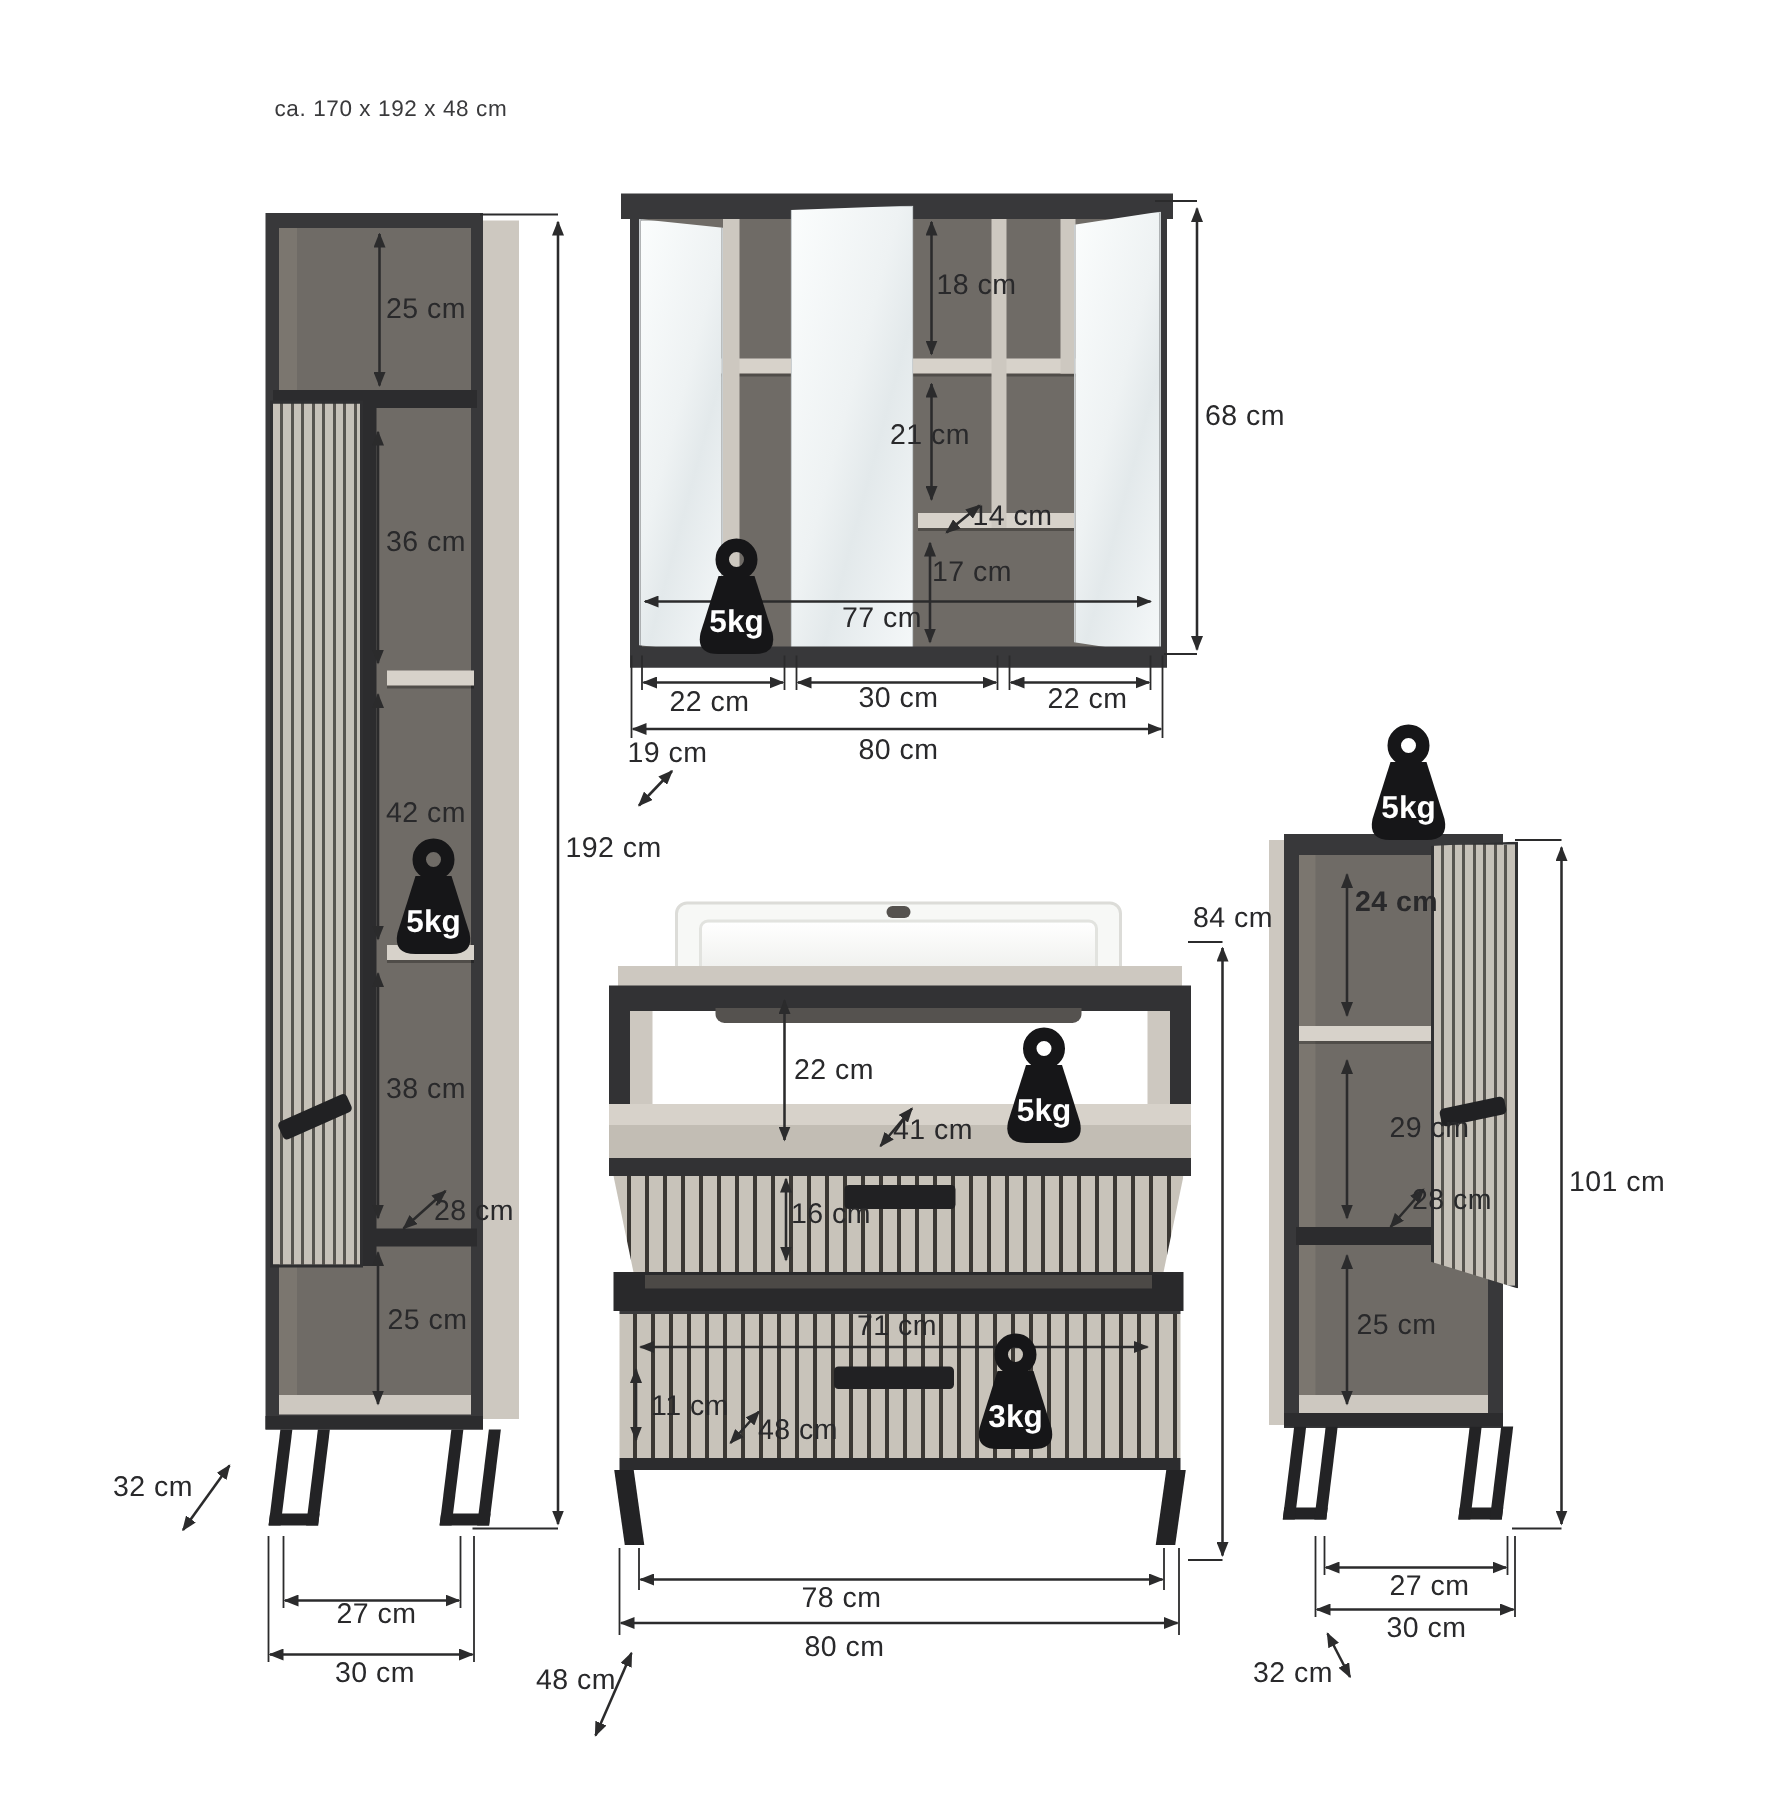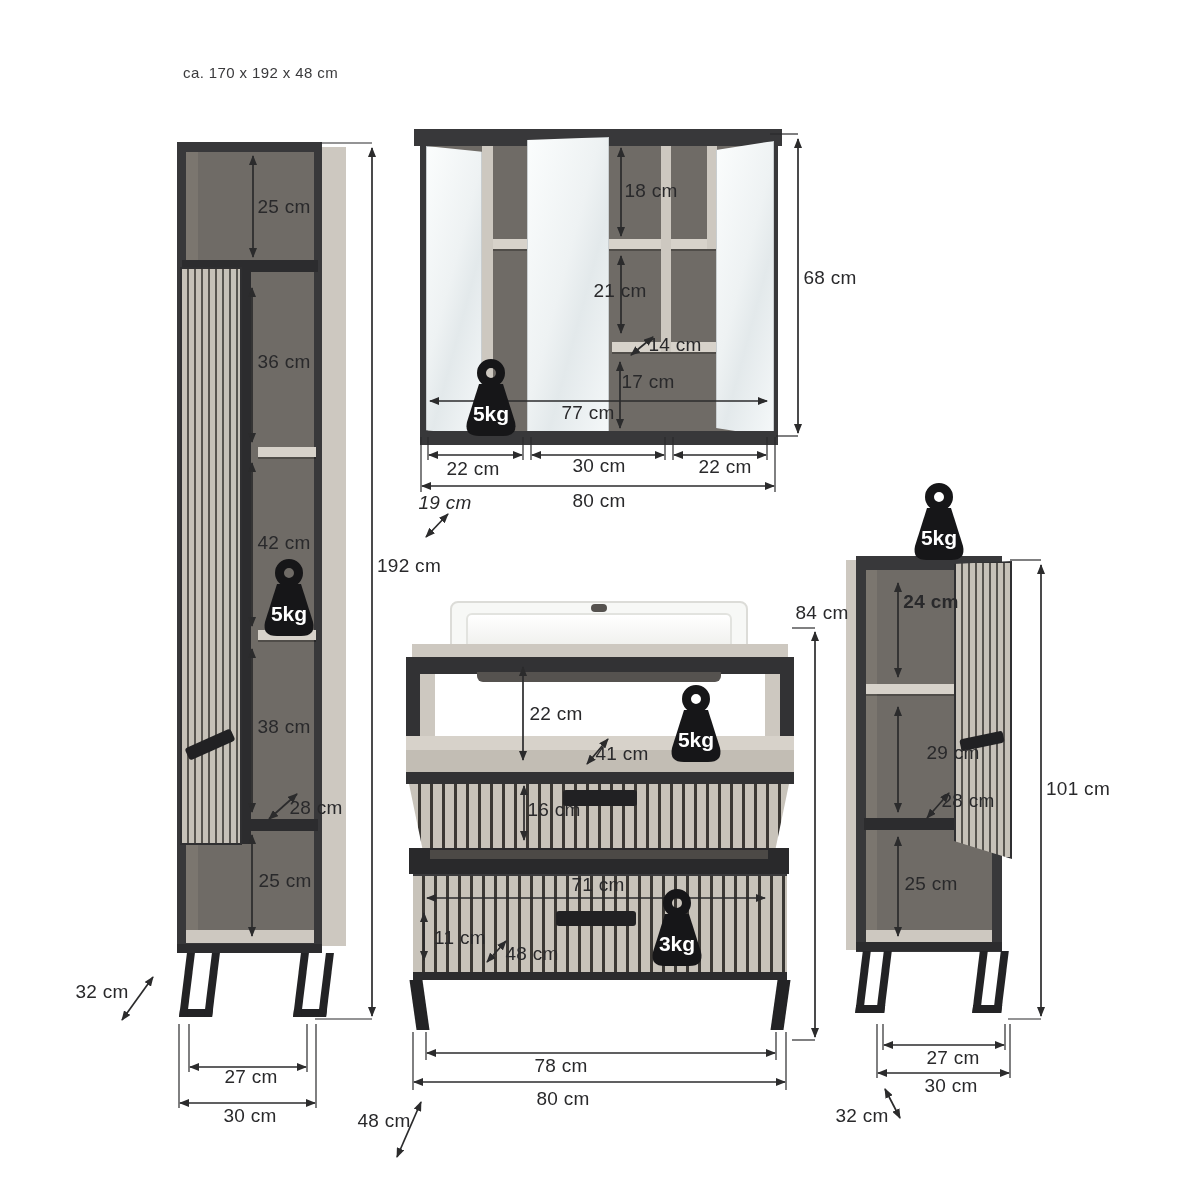--- a/index.html
+++ b/index.html
@@ -231,21 +231,21 @@
   <div class="lbl" style="left:651px;top:191px;">18 cm</div>
   <div class="lbl" style="left:620px;top:291px;">21 cm</div>
   <div class="lbl" style="left:675px;top:345px;">14 cm</div>
   <div class="lbl" style="left:648px;top:382px;">17 cm</div>
   <div class="lbl" style="left:588px;top:413px;text-align:center;">77 cm</div>
   <div class="lbl" style="left:830px;top:278px;">68 cm</div>
   <div class="lbl" style="left:473px;top:469px;">22 cm</div>
   <div class="lbl" style="left:599px;top:466px;">30 cm</div>
   <div class="lbl" style="left:725px;top:467px;">22 cm</div>
   <div class="lbl" style="left:599px;top:501px;">80 cm</div>
-  <div class="lbl" style="left:445px;top:503px;font-style:italic;">19 cm</div>
+  <div class="lbl" style="left:445px;top:503px;">19 cm</div>
 
   <div class="lbl" style="left:822px;top:613px;">84 cm</div>
   <div class="lbl" style="left:556px;top:714px;">22 cm</div>
   <div class="lbl" style="left:622px;top:754px;">41 cm</div>
   <div class="lbl" style="left:554px;top:810px;">16 cm</div>
   <div class="lbl" style="left:598px;top:885px;">71 cm</div>
   <div class="lbl" style="left:460px;top:938px;">11 cm</div>
   <div class="lbl" style="left:532px;top:954px;">48 cm</div>
   <div class="lbl" style="left:561px;top:1066px;">78 cm</div>
   <div class="lbl" style="left:563px;top:1099px;">80 cm</div>

